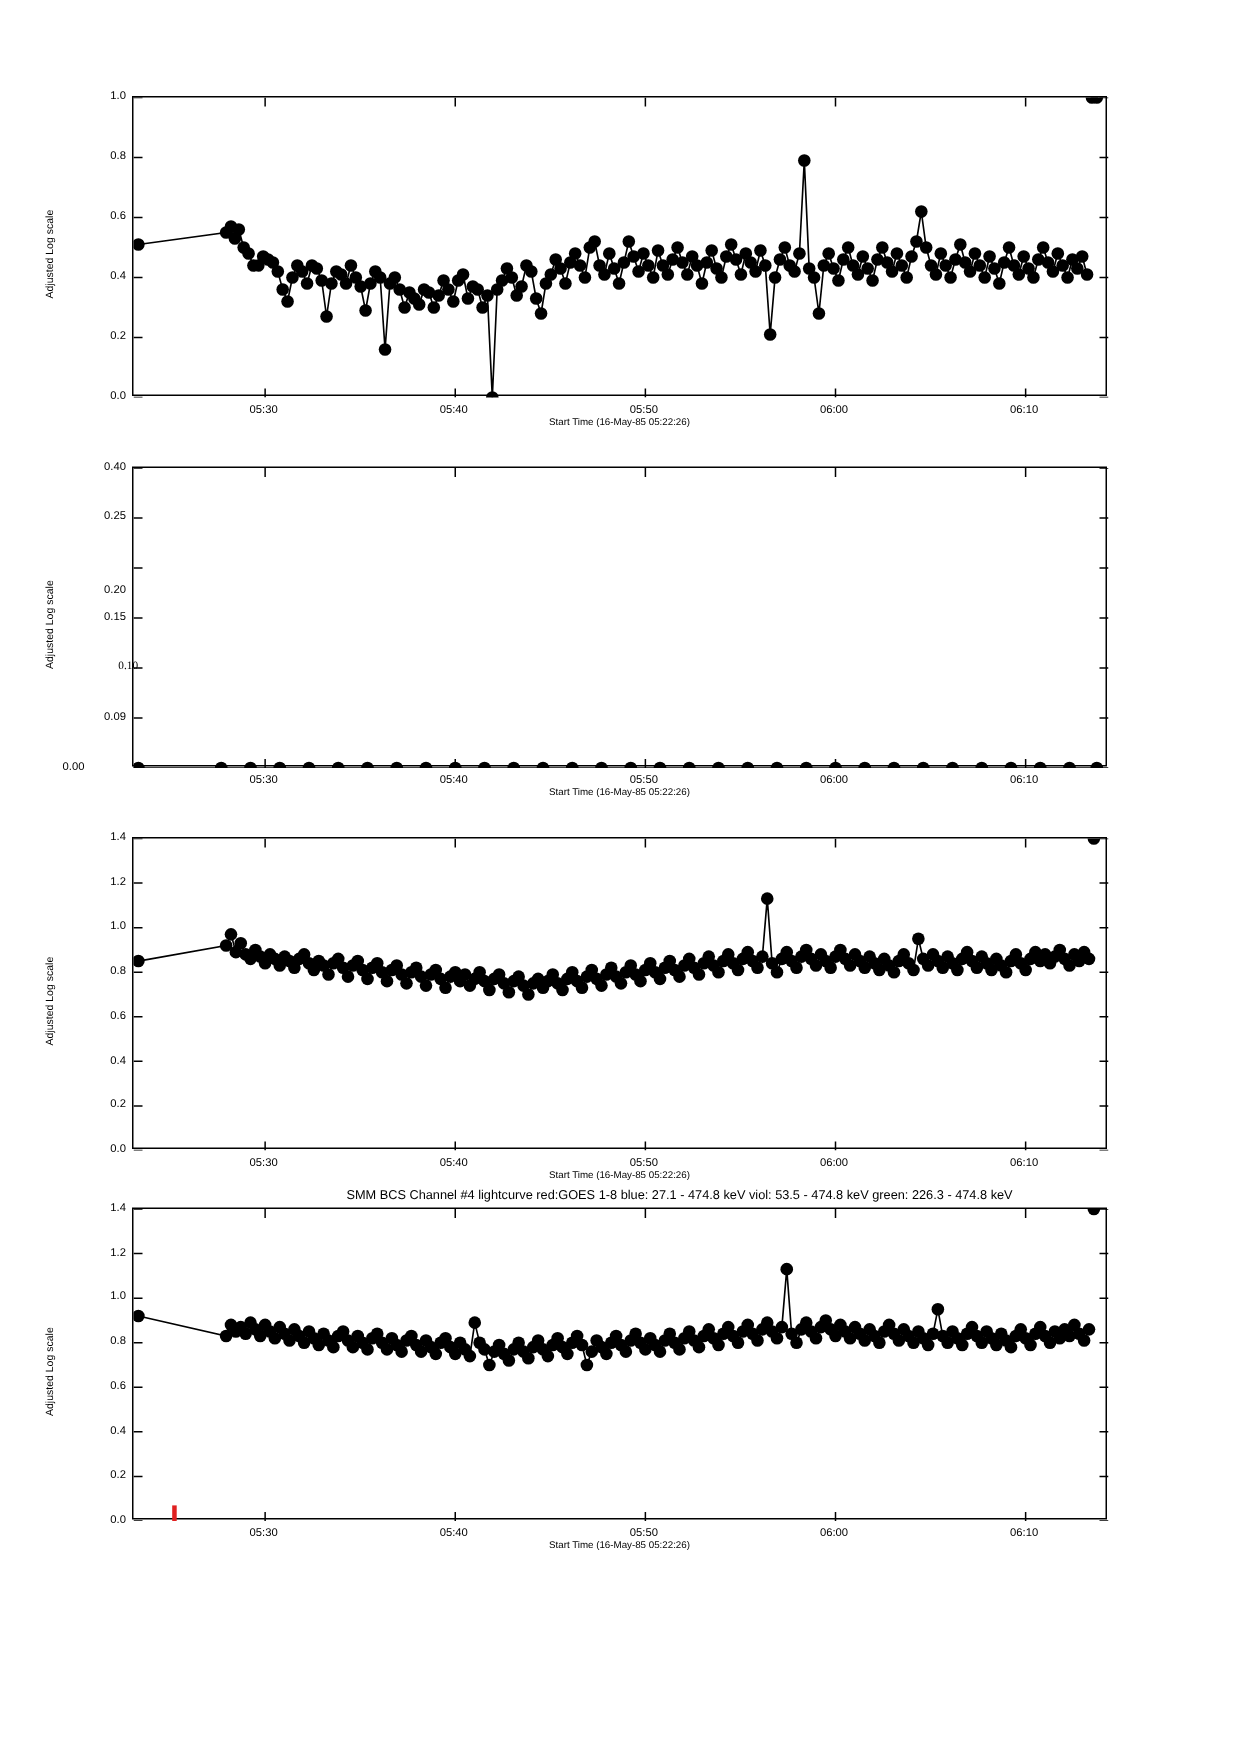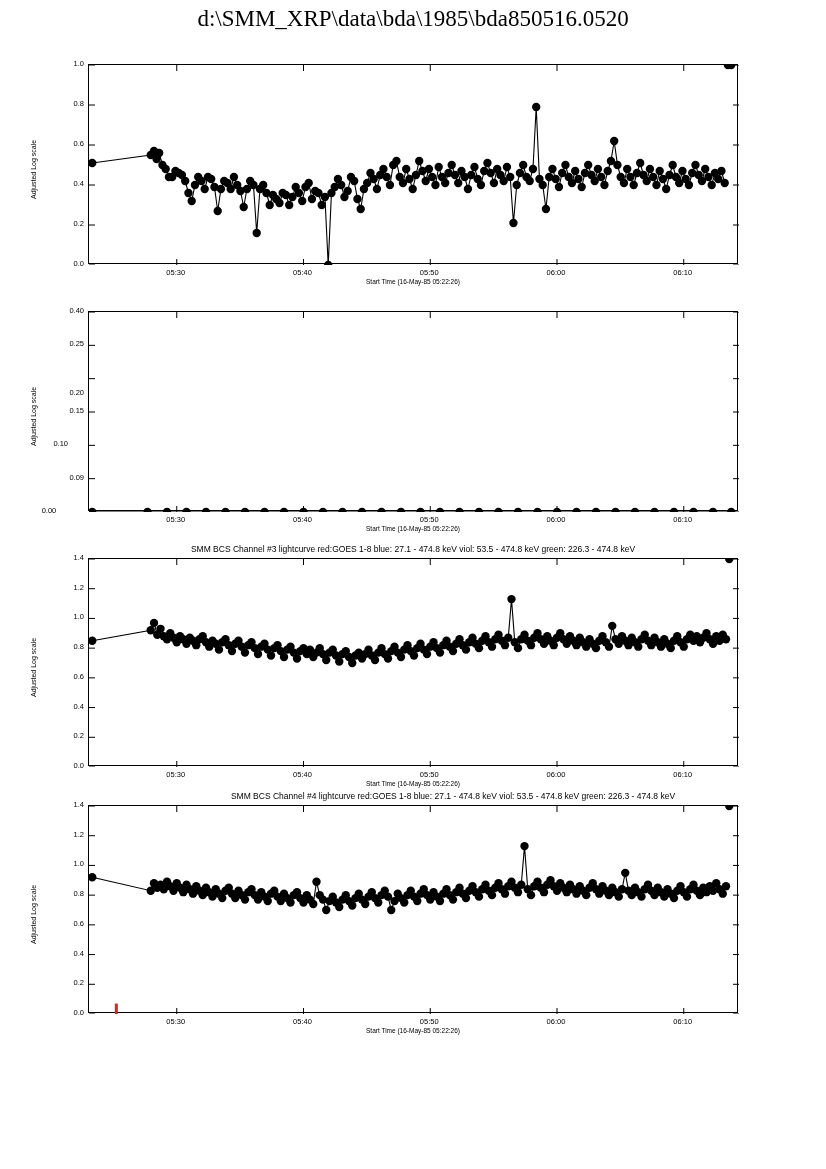--- a/index.html
+++ b/index.html
@@ -25,21 +25,20 @@
   svg{display:block;}
   .tickline{stroke:#000;stroke-width:1;}
   .dataline{stroke:#000;stroke-width:1.1;fill:none;}
   .datadot{fill:#000;}
 </style>
 </head>
 <body>
 
 <div id="page">
 
-  <div class="page-title">d:\SMM_XRP\data\bda\1985\bda850516.0520</div>
 
   <div class="panel" id="panel-0" style="top:50px;height:240px;">
   <div class="plotbox" style="left: 88px; top: 14px; width: 650px; height: 200px;">
         <svg width="650" height="200" style="position: absolute; left: 0px; top: 0px;">
           <line x1="0" x2="6" y1="200" y2="200" class="tickline"></line>
           <line x1="644" x2="650" y1="200" y2="200" class="tickline"></line>
           <line x1="0" x2="6" y1="160" y2="160" class="tickline"></line>
           <line x1="644" x2="650" y1="160" y2="160" class="tickline"></line>
           <line x1="0" x2="6" y1="120" y2="120" class="tickline"></line>
           <line x1="644" x2="650" y1="120" y2="120" class="tickline"></line>
@@ -315,36 +314,35 @@
           <circle cx="546.00" cy="200.00" r="4.2" class="datadot"></circle>
           <circle cx="565.50" cy="200.00" r="4.2" class="datadot"></circle>
           <circle cx="585.00" cy="200.00" r="4.2" class="datadot"></circle>
           <circle cx="604.50" cy="200.00" r="4.2" class="datadot"></circle>
           <circle cx="624.00" cy="200.00" r="4.2" class="datadot"></circle>
           <circle cx="642.20" cy="200.00" r="4.2" class="datadot"></circle>
         </svg>
       </div>
       <div class="ytick" style="left: 28px; width: 42px; top: 209px; text-align: center;">0.00</div>
       <div class="ytick" style="left: 42px; width: 42px; top: 175.667px;">0.09</div>
-      <div class="ytick" style="left: 26px; width: 42px; top: 142.333px;">0.10</div>
+      <div class="ytick" style="left: 50px; width: 42px; top: 142.333px; font-family: Liberation Serif, serif;">0.10</div>
       <div class="ytick" style="left: 42px; width: 42px; top: 109px;">0.15</div>
       <div class="ytick" style="left: 42px; width: 42px; top: 91px;">0.20</div>
       <div class="ytick" style="left: 42px; width: 42px; top: 42.3333px;">0.25</div>
       <div class="ytick" style="left: 42px; width: 42px; top: 9px;">0.40</div>
       <div class="xtick" style="left: 145.75px; width: 60px; top: 218px;">05:30</div>
       <div class="xtick" style="left: 272.5px; width: 60px; top: 218px;">05:40</div>
       <div class="xtick" style="left: 399.25px; width: 60px; top: 218px;">05:50</div>
       <div class="xtick" style="left: 526px; width: 60px; top: 218px;">06:00</div>
       <div class="xtick" style="left: 652.75px; width: 60px; top: 218px;">06:10</div>
       <div class="ylabel" style="left: 30px; top: 149px;">Adjusted Log scale</div>
       <div class="xlabel" style="left: 88px; width: 650px; top: 228px;">Start Time (16-May-85 05:22:26)</div>
     </div>
 
   <div class="panel" id="panel-2" style="top:544px;height:248px;">
-    <div class="panel-title" style="top:0px;">SMM BCS Channel #3 lightcurve  red:GOES 1-8  blue: 27.1 - 474.8 keV  viol: 53.5 - 474.8 keV  green: 226.3 - 474.8 keV</div>
   <div class="plotbox" style="left: 88px; top: 14px; width: 650px; height: 208px;">
         <svg width="650" height="208" style="position: absolute; left: 0px; top: 0px;">
           <line x1="0" x2="6" y1="208" y2="208" class="tickline"></line>
           <line x1="644" x2="650" y1="208" y2="208" class="tickline"></line>
           <line x1="0" x2="6" y1="178.28571428571428" y2="178.28571428571428" class="tickline"></line>
           <line x1="644" x2="650" y1="178.28571428571428" y2="178.28571428571428" class="tickline"></line>
           <line x1="0" x2="6" y1="148.57142857142856" y2="148.57142857142856" class="tickline"></line>
           <line x1="644" x2="650" y1="148.57142857142856" y2="148.57142857142856" class="tickline"></line>
           <line x1="0" x2="6" y1="118.85714285714285" y2="118.85714285714285" class="tickline"></line>
           <line x1="644" x2="650" y1="118.85714285714285" y2="118.85714285714285" class="tickline"></line>

